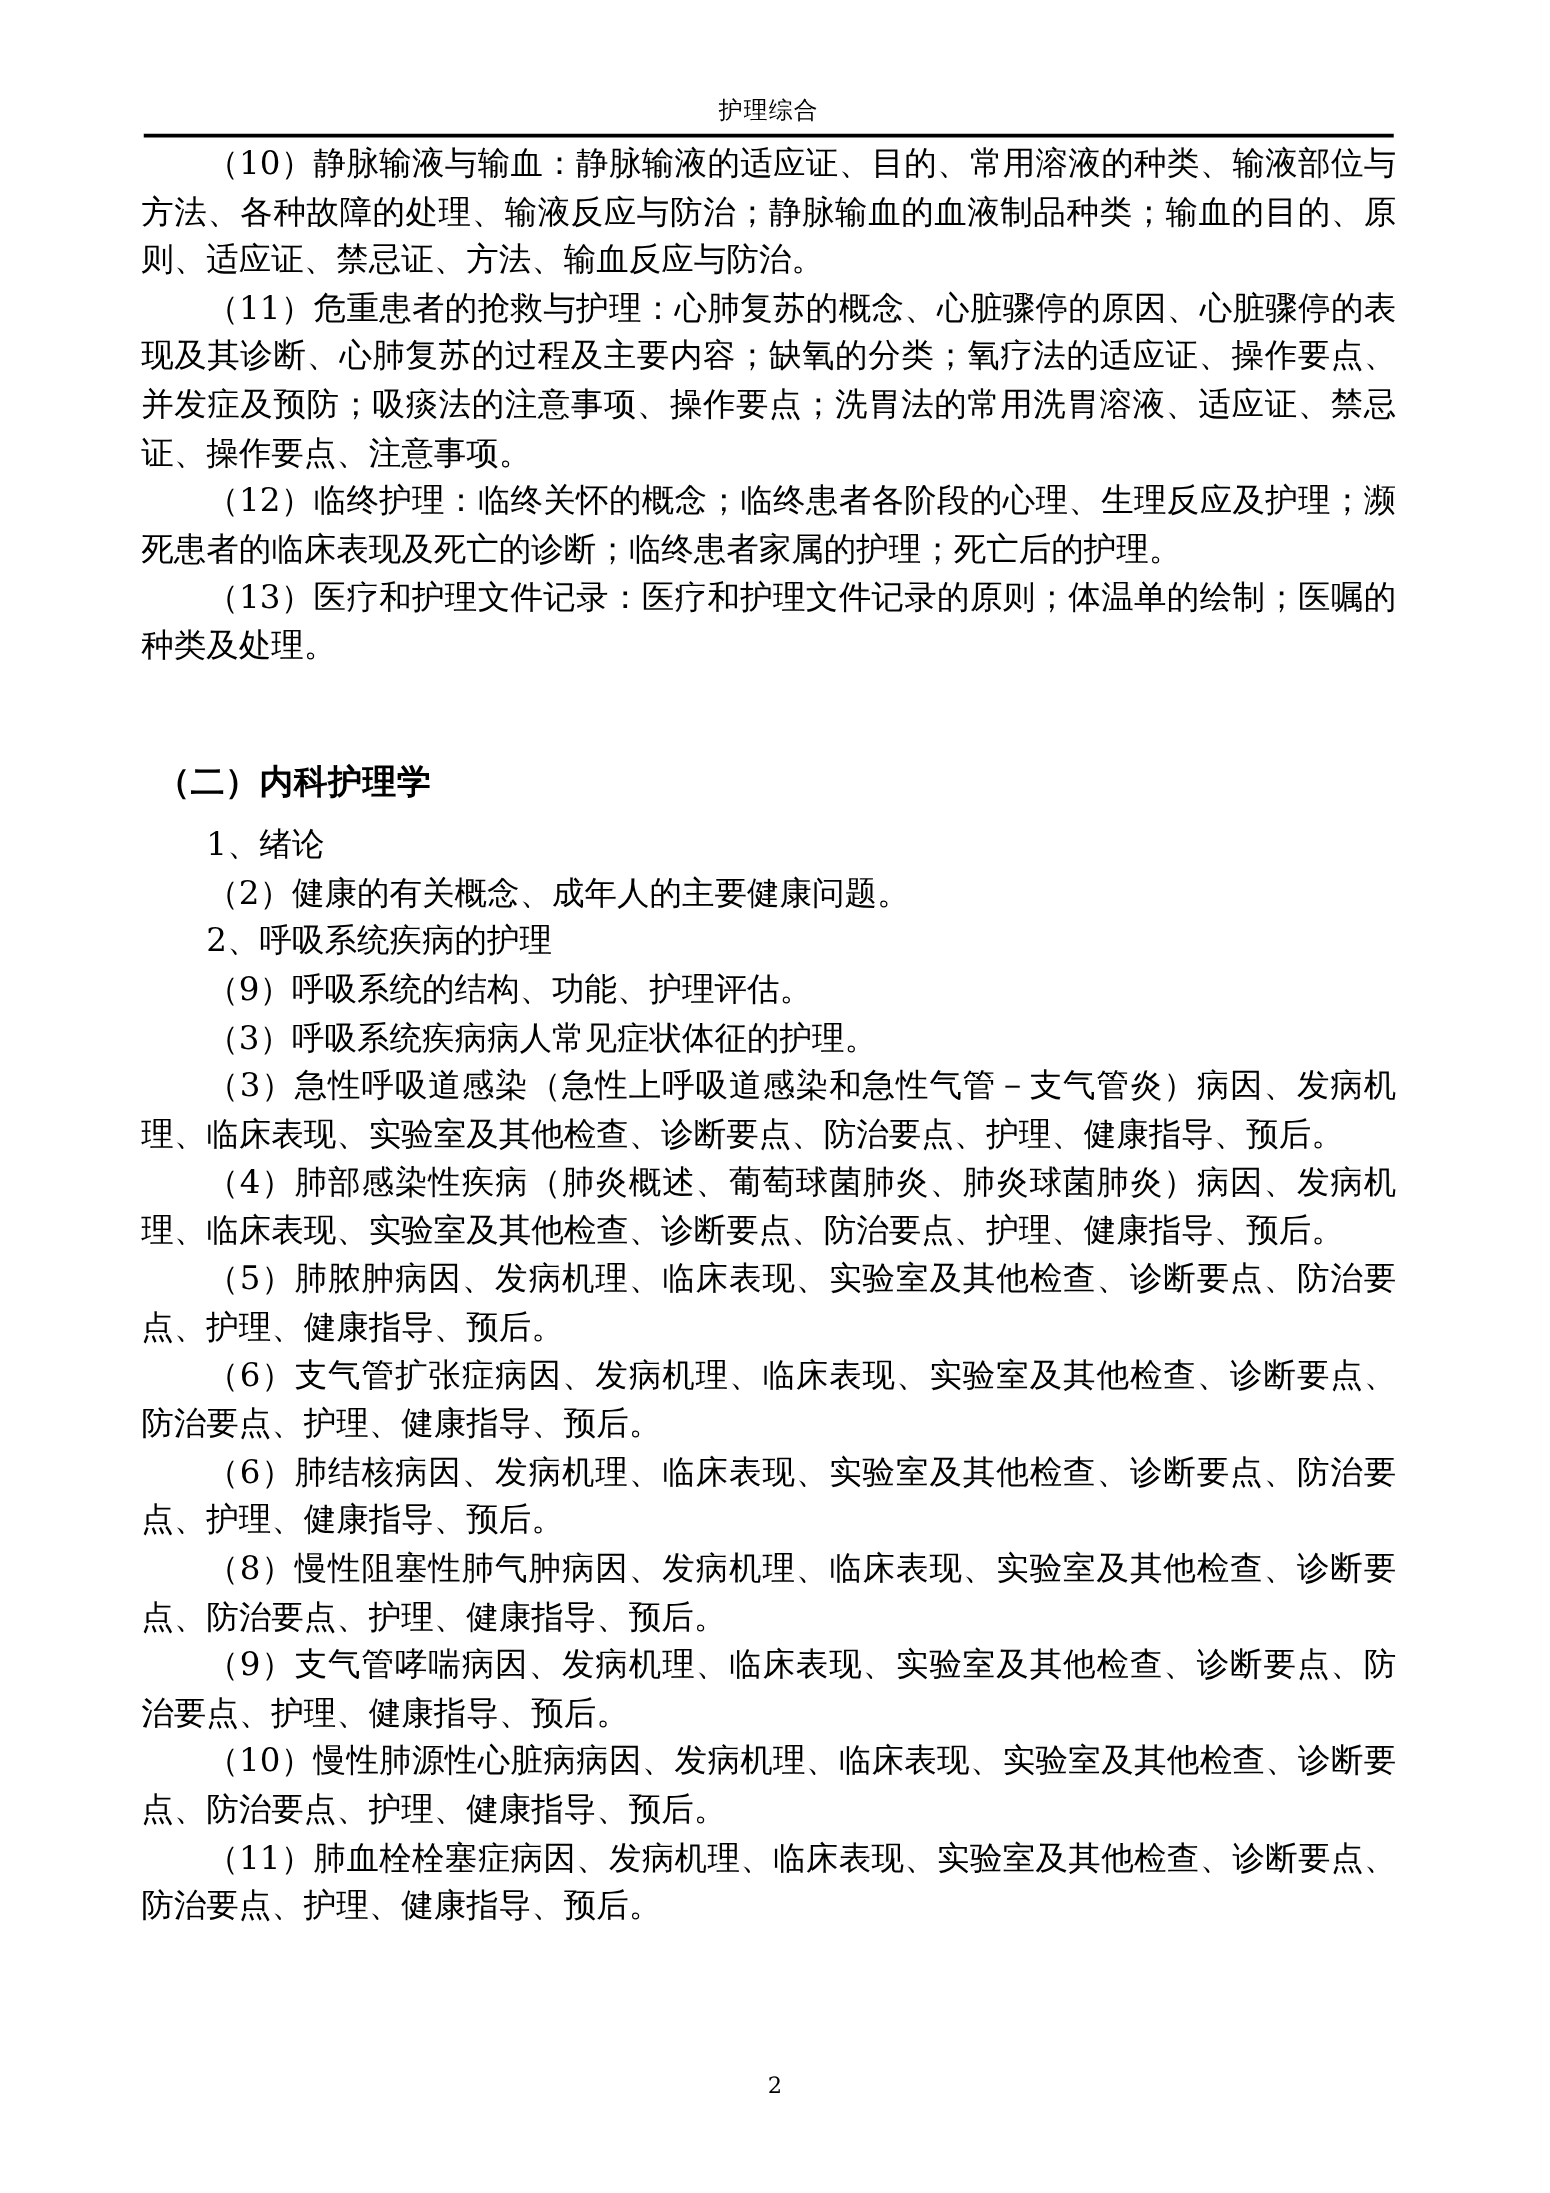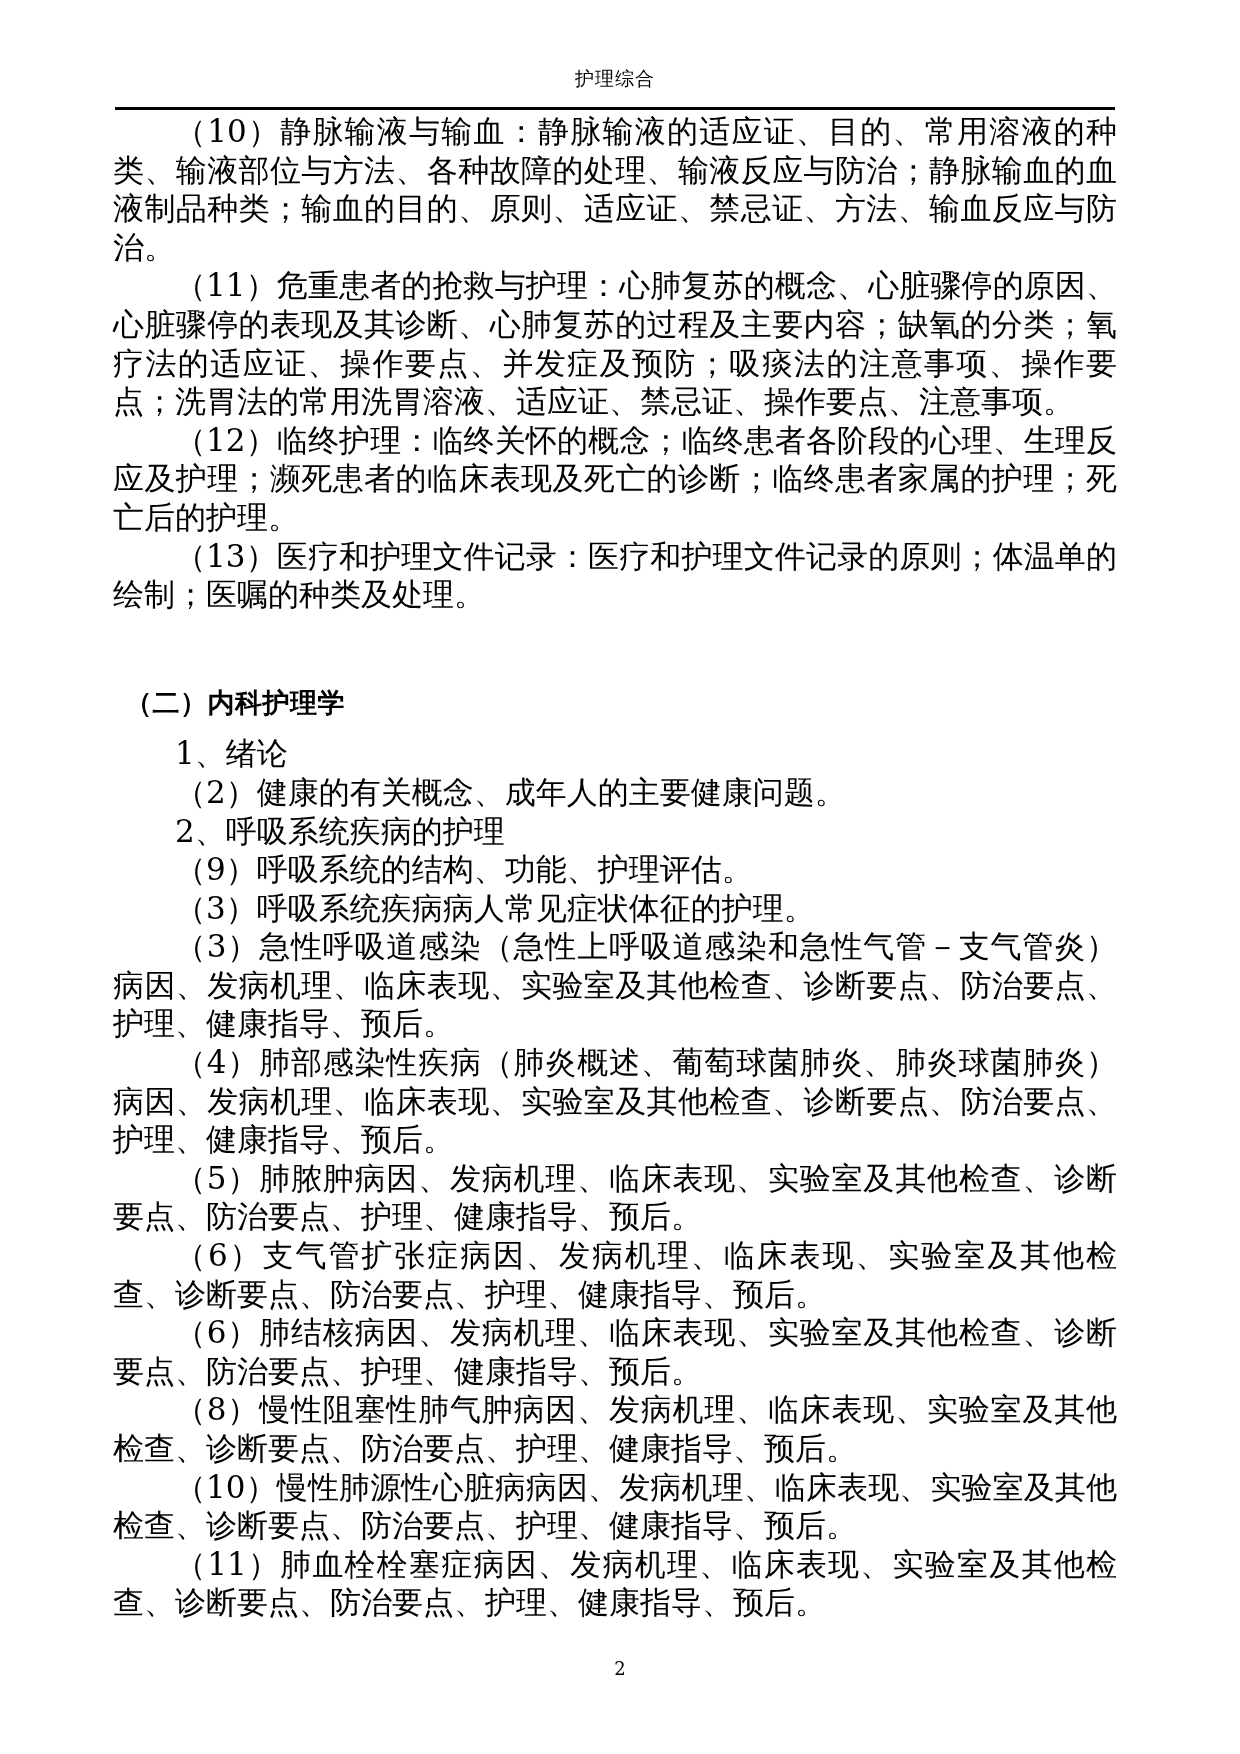--- a/index.html
+++ b/index.html
@@ -19,21 +19,21 @@
     position: relative;
     width: 1240px;
     height: 1754px;
     box-sizing: border-box;
   }
 
   
   .header {
     position: absolute;
     left: 115px;
-    top: 64px;
+    top: 74px;
     width: 1000px;
     text-align: center;
   }
   .header-title {
     font-size: 19px;
     letter-spacing: 1px;
     line-height: 28px;
     display: inline-block;
   }
   .header-rule {
@@ -47,21 +47,21 @@
 
   
   .content {
     position: absolute;
     left: 113px;
     top: 112px;
     width: 1004px;
   }
   p.para {
     margin: 0;
-    font-size: 31px;
+    font-size: 26px;
     line-height: 38.6px;
     text-align: justify;
     text-justify: inter-ideograph;
     text-indent: 2em;
     letter-spacing: 0px;
     word-break: break-all;
   }
   p.heading {
     margin: 12px;
     font-size: 27px;
@@ -111,20 +111,21 @@
 
     <p class="para">2、呼吸系统疾病的护理</p>
     <p class="para">（9）呼吸系统的结构、功能、护理评估。</p>
     <p class="para">（3）呼吸系统疾病病人常见症状体征的护理。</p>
     <p class="para">（3）急性呼吸道感染（急性上呼吸道感染和急性气管－支气管炎）病因、发病机理、临床表现、实验室及其他检查、诊断要点、防治要点、护理、健康指导、预后。</p>
     <p class="para">（4）肺部感染性疾病（肺炎概述、葡萄球菌肺炎、肺炎球菌肺炎）病因、发病机理、临床表现、实验室及其他检查、诊断要点、防治要点、护理、健康指导、预后。</p>
     <p class="para">（5）肺脓肿病因、发病机理、临床表现、实验室及其他检查、诊断要点、防治要点、护理、健康指导、预后。</p>
     <p class="para">（6）支气管扩张症病因、发病机理、临床表现、实验室及其他检查、诊断要点、防治要点、护理、健康指导、预后。</p>
     <p class="para">（6）肺结核病因、发病机理、临床表现、实验室及其他检查、诊断要点、防治要点、护理、健康指导、预后。</p>
     <p class="para">（8）慢性阻塞性肺气肿病因、发病机理、临床表现、实验室及其他检查、诊断要点、防治要点、护理、健康指导、预后。</p>
+    <p class="para">（9）支气管哮喘病因、发病机理、临床表现、实验室及其他检查、诊断要点、防治要点、护理、健康指导、预后。</p>
     <p class="para">（10）慢性肺源性心脏病病因、发病机理、临床表现、实验室及其他检查、诊断要点、防治要点、护理、健康指导、预后。</p>
     <p class="para">（11）肺血栓栓塞症病因、发病机理、临床表现、实验室及其他检查、诊断要点、防治要点、护理、健康指导、预后。</p>
 
   </div>
 
   <div class="page-number">2</div>
 
 </div>
 
 </body></html>

